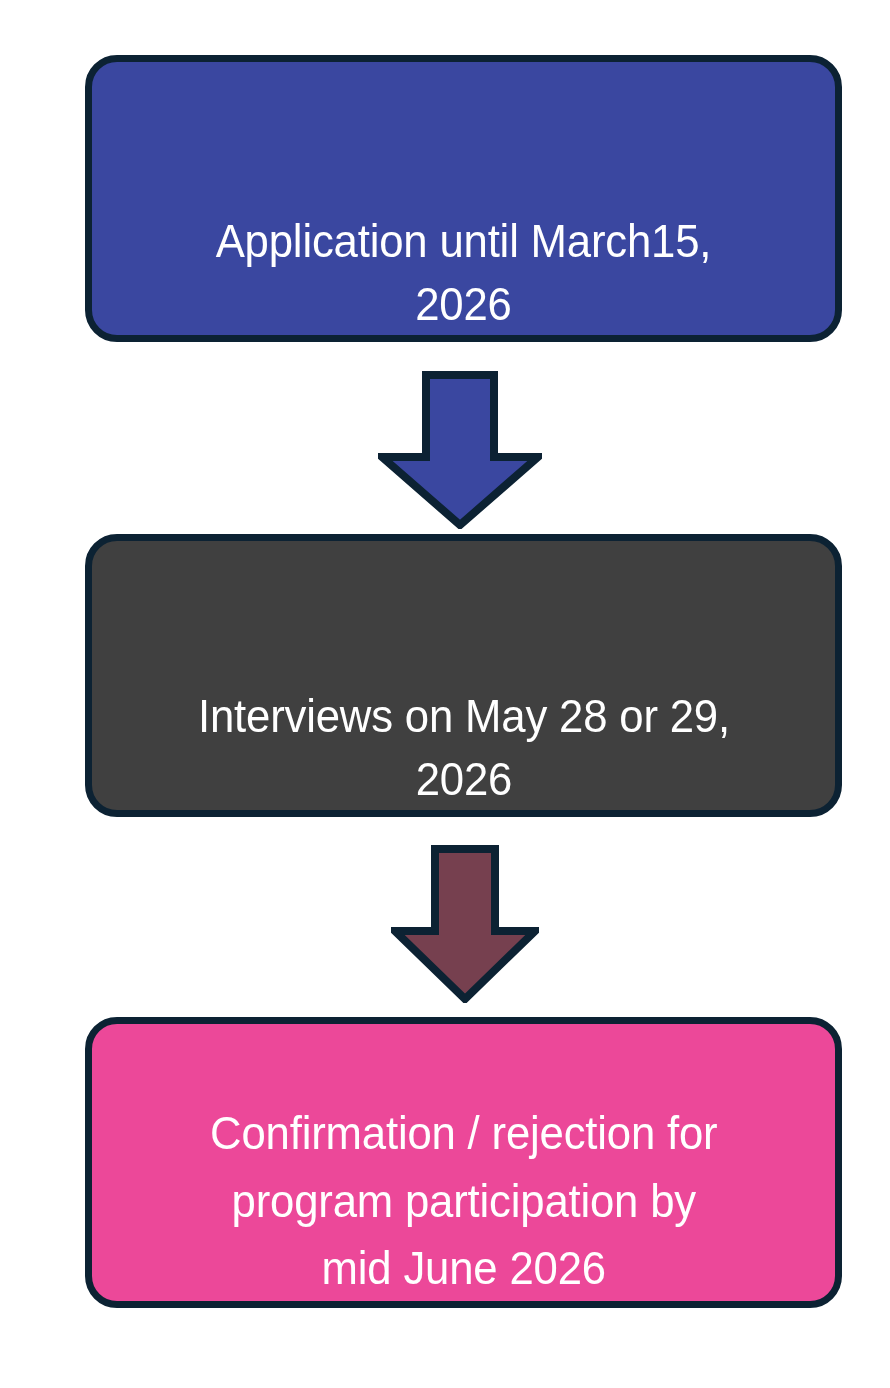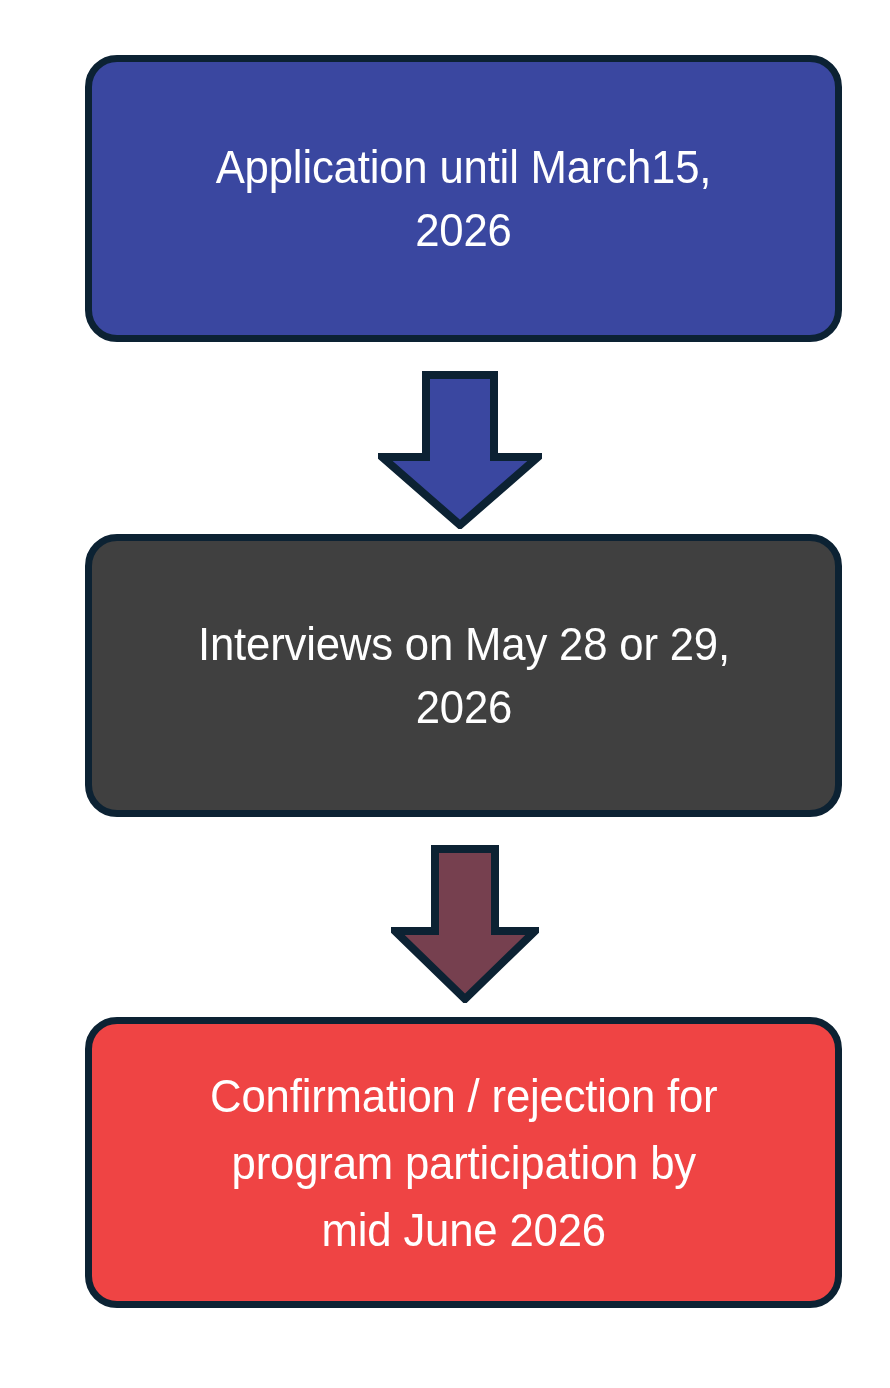--- a/index.html
+++ b/index.html
@@ -19,21 +19,21 @@
     width: 890px;
     height: 1388px;
     background: #ffffff;
   }
 
   
   .node {
     position: absolute;
     box-sizing: border-box;
     display: flex;
-    align-items: center;
+    align-items: flex-end;
     justify-content: center;
     border-style: solid;
     border-width: 7px;
     border-color: #0c2233;
     border-radius: 32px;
   }
 
   .node-label {
     color: #ffffff;
     text-align: center;
@@ -65,21 +65,21 @@
     height: 283px;
     background: #404040;
   }
 
   
   #node-confirmation {
     left: 85px;
     top: 1017px;
     width: 757px;
     height: 291px;
-    background: #ef4444;
+    background: #ec4899;
   }
 
   #node-confirmation .node-label {
     line-height: 1.43;
   }
 
   
   .connector {
     position: absolute;
   }

